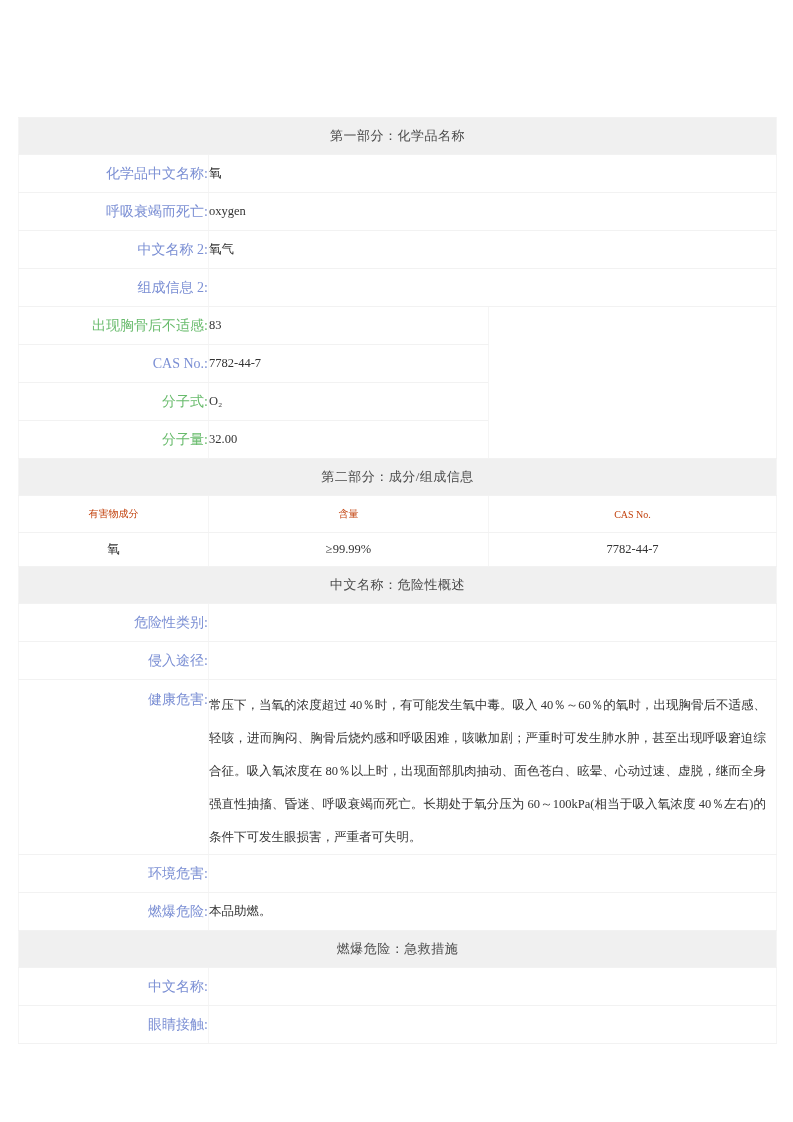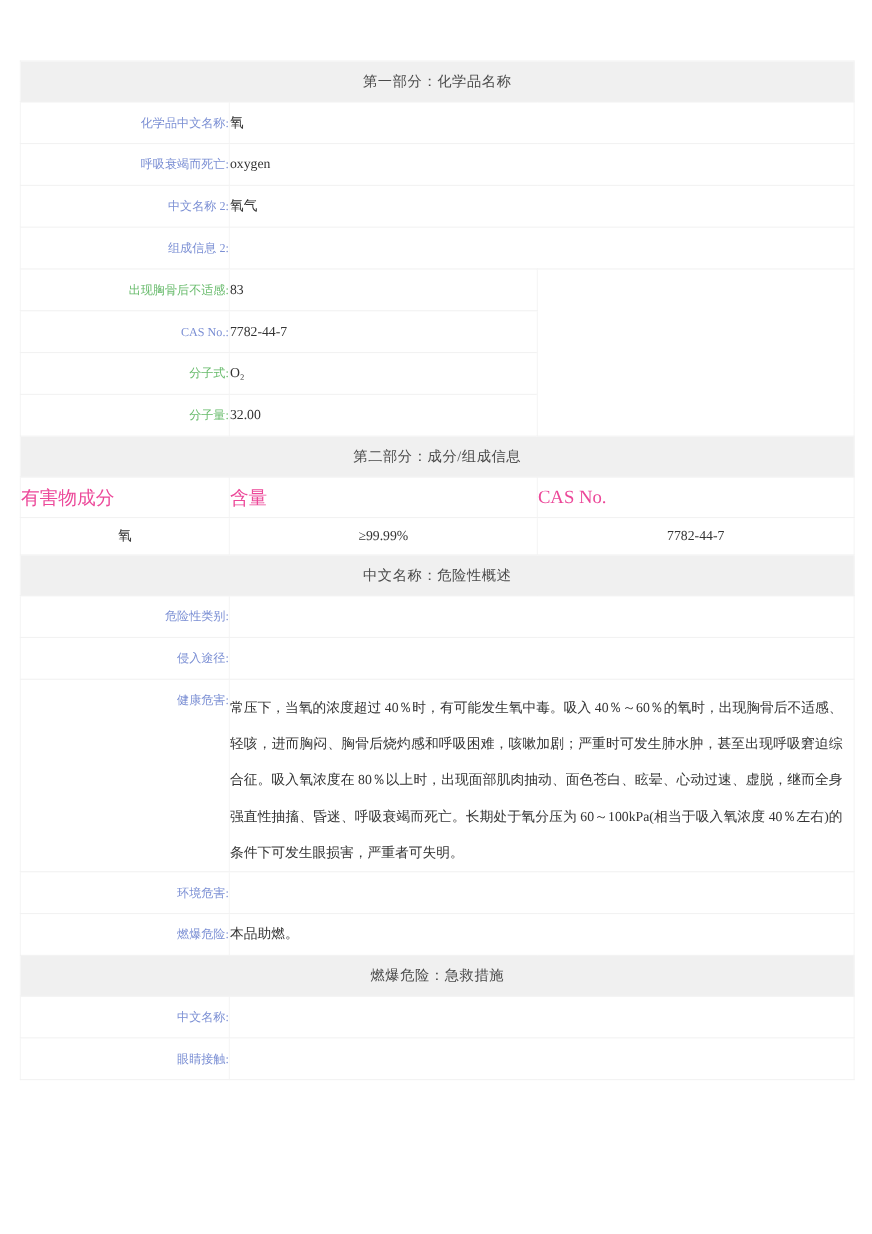--- a/index.html
+++ b/index.html
@@ -15,21 +15,21 @@
     font-family: "Liberation Serif", "DejaVu Serif", serif;
     color: #333333;
     -webkit-font-smoothing: antialiased;
   }
 
   .page {
     position: relative;
     width: 793px;
     height: 1122px;
     box-sizing: border-box;
-    padding: 55px 17px 0 18px;
+    padding: 117px 17px 0 18px;
   }
 
   table.msds {
     width: 758px;
     border-collapse: collapse;
     table-layout: fixed;
     font-size: 12.5px;
   }
 
   table.msds td {
@@ -49,21 +49,21 @@
     font-size: 13px;
     letter-spacing: 0.5px;
     border-color: #ebebeb;
   }
 
   
   td.label {
     text-align: right;
     padding-right: 7px;
     height: 37px;
-    font-size: 11px;
+    font-size: 14px;
     white-space: nowrap;
     color: #8c9ee8;
     border-right: 1px solid #f0f0f0;
   }
   td.label.green { color: #68bb6c; }
   td.label.blueish { color: #7b8fd4; }
   td.label.top { vertical-align: top; padding-top: 11px; }
 
   
   td.value {
@@ -83,24 +83,24 @@
     margin-left: 32px;
   }
 
   td.blank-merge {
     background: #ffffff;
     border-color: #f3f3f3;
   }
 
   
   td.comp-head {
-    text-align: left;
+    text-align: center;
     height: 36px;
-    color: #ec4899;
-    font-size: 17px;
+    color: #c2410c;
+    font-size: 10px;
     border-color: #fafafa;
     border-bottom: none;
   }
   td.comp-cell {
     text-align: center;
     height: 33px;
     color: #333333;
     font-size: 12.5px;
     border-color: #fafafa;
     border-top: none;

